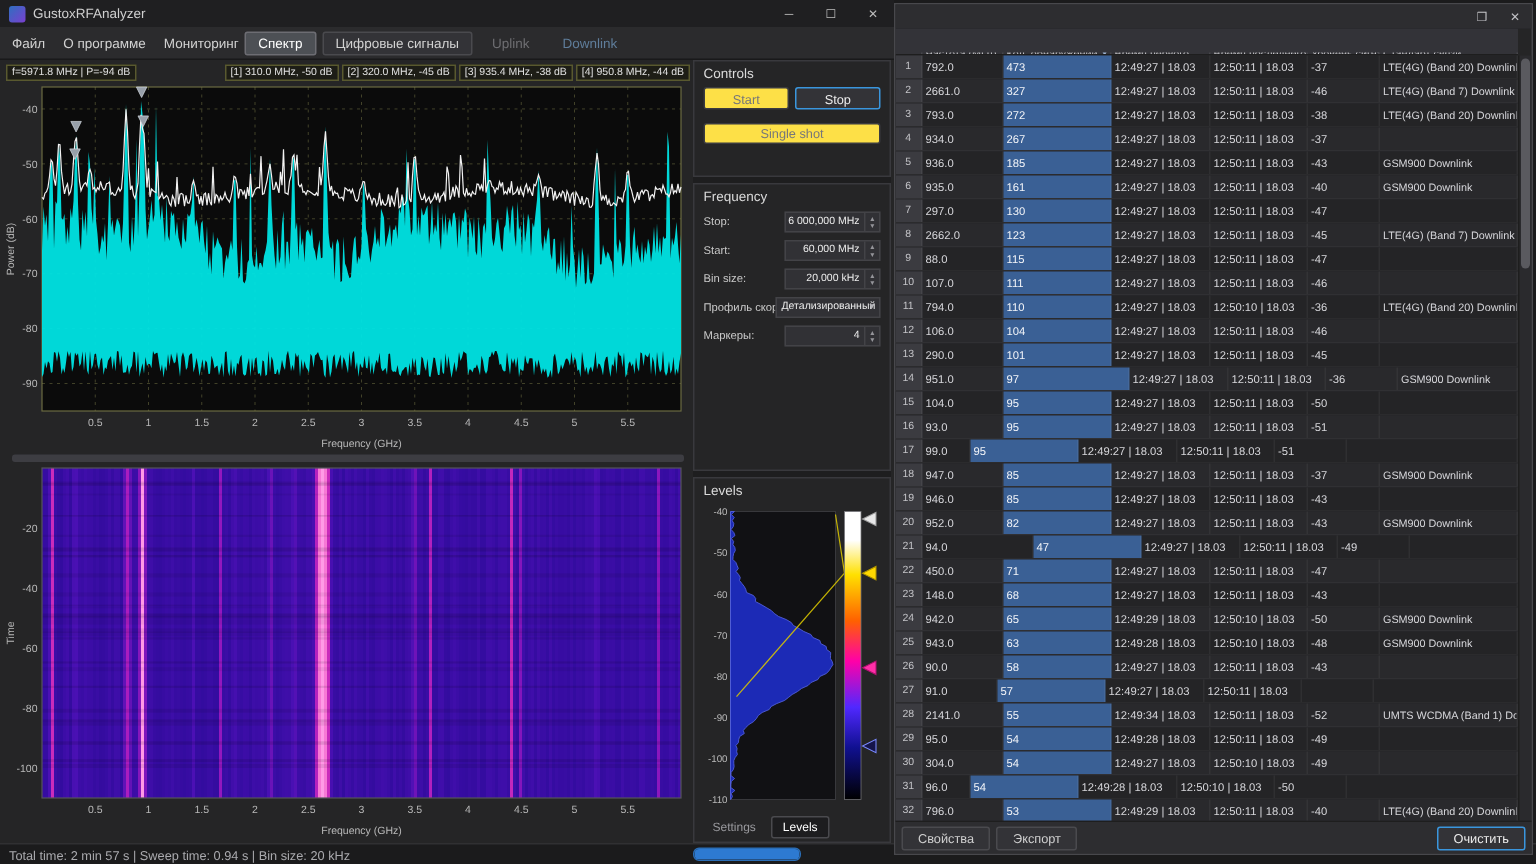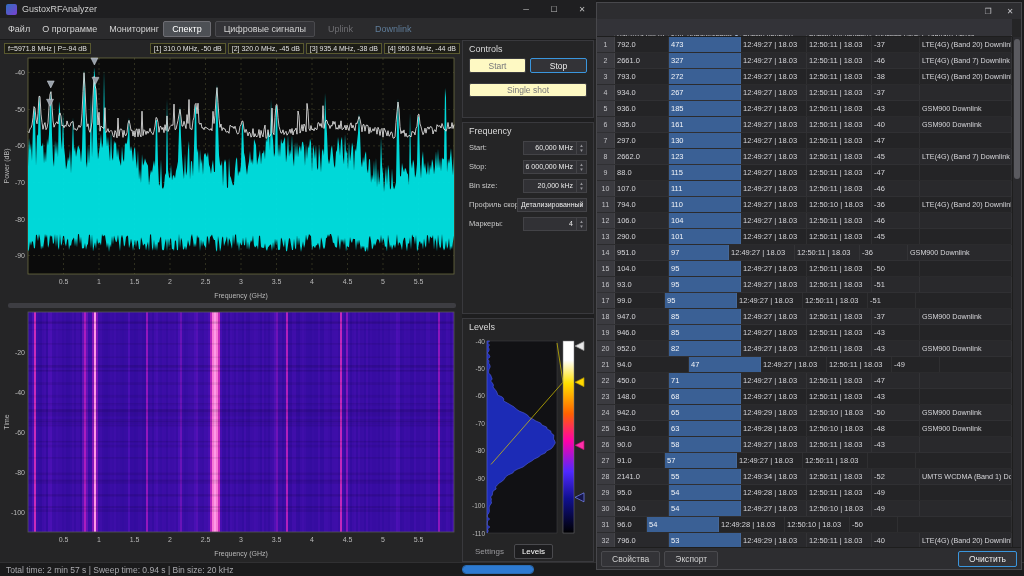--- a/index.html
+++ b/index.html
@@ -31,21 +31,21 @@
 #waterfall-svg{position:absolute;left:2px;top:310px;}
 
 
 .controls-col{position:absolute;left:462px;top:40px;width:132px;height:522px;background:#1e1e1f;}
 .panel{background:#252526;border:1px solid #39393d;margin-bottom:4px;position:relative;overflow:hidden;}
 #panel-controls{height:78px;}
 #panel-frequency{height:192px;}
 #panel-levels{height:244px;margin-bottom:0;}
 .panel-header{font-size:9px;color:#dadada;padding:3px 6px 2px;}
 .btn{font-size:8.5px;color:#d0d0d0;background:#333337;border:1px solid #4a4a4e;border-radius:2px;display:inline-flex;align-items:center;justify-content:center;white-space:nowrap;}
-.btn.disabled{color:#76767a;border-color:#3b3b3f;background:#fef9c3;}
+.btn.disabled{color:#76767a;border-color:#3b3b3f;background:#fde047;}
 .btn.accent{border-color:#3a96dd;color:#ececec;}
 .controls-buttons{display:flex;gap:4px;padding:2px 6px;}
 .controls-buttons .btn{flex:1;height:15px;}
 .single-shot-wrap{padding:4px 6px;}
 .single-shot-wrap .btn{width:100%;height:14px;}
 .field-row{display:flex;align-items:center;padding:0 6px;height:19px;}
 .field-label{font-size:7.5px;color:#c9c9c9;flex:1;white-space:nowrap;overflow:hidden;}
 .field-input{width:64px;height:14px;background:#313135;border:1px solid #434347;color:#ececec;font-size:7px;display:flex;align-items:center;justify-content:flex-end;position:relative;padding:0 13px 0 3px;flex:0 0 auto;white-space:nowrap;}
 .field-input.select{justify-content:flex-start;width:70px;padding-right:11px;}
 .spin{position:absolute;right:0;top:0;bottom:0;width:10px;border-left:1px solid #434347;display:flex;flex-direction:column;align-items:center;justify-content:center;color:#95959a;font-size:4.5px;line-height:5px;}
@@ -439,30 +439,30 @@
         </div>
         <div class="single-shot-wrap">
           <span class="btn disabled">Single shot</span>
         </div>
       </div>
 
       <div class="panel" id="panel-frequency">
         <div class="panel-header">Frequency</div>
         <div id="frequency-fields">
             <div class="field-row">
-              <span class="field-label">Start:</span>
+              <span class="field-label">Stop:</span>
               <div class="field-input">
-                <span>60,000 MHz</span>
+                <span>6 000,000 MHz</span>
                 <span class="spin">▲<br>▼</span>
               </div>
             </div>
             <div class="field-row">
-              <span class="field-label">Stop:</span>
+              <span class="field-label">Start:</span>
               <div class="field-input">
-                <span>6 000,000 MHz</span>
+                <span>60,000 MHz</span>
                 <span class="spin">▲<br>▼</span>
               </div>
             </div>
             <div class="field-row">
               <span class="field-label">Bin size:</span>
               <div class="field-input">
                 <span>20,000 kHz</span>
                 <span class="spin">▲<br>▼</span>
               </div>
             </div>
@@ -675,21 +675,21 @@
             <div class="td freq" style="width: 54px;">290.0</div>
             <div class="td count" style="width: 72px;">101</div>
             <div class="td first" style="width: 66px;">12:49:27 | 18.03</div>
             <div class="td last" style="width: 65px;">12:50:11 | 18.03</div>
             <div class="td level" style="width: 48px;">-45</div>
             <div class="td standard" style="flex: 1 1 0%;"></div>
           </div>
           <div class="trow">
             <div class="td num" style="width: 18px;">14</div>
             <div class="td freq" style="width: 54px;">951.0</div>
-            <div class="td count" style="width: 60px;">97</div>
+            <div class="td count" style="width: 84px;">97</div>
             <div class="td first" style="width: 66px;">12:49:27 | 18.03</div>
             <div class="td last" style="width: 65px;">12:50:11 | 18.03</div>
             <div class="td level" style="width: 48px;">-36</div>
             <div class="td standard" style="flex: 1 1 0%;">GSM900 Downlink</div>
           </div>
           <div class="trow">
             <div class="td num" style="width: 18px;">15</div>
             <div class="td freq" style="width: 54px;">104.0</div>
             <div class="td count" style="width: 72px;">95</div>
             <div class="td first" style="width: 66px;">12:49:27 | 18.03</div>
@@ -701,21 +701,21 @@
             <div class="td num" style="width: 18px;">16</div>
             <div class="td freq" style="width: 54px;">93.0</div>
             <div class="td count" style="width: 72px;">95</div>
             <div class="td first" style="width: 66px;">12:49:27 | 18.03</div>
             <div class="td last" style="width: 65px;">12:50:11 | 18.03</div>
             <div class="td level" style="width: 48px;">-51</div>
             <div class="td standard" style="flex: 1 1 0%;"></div>
           </div>
           <div class="trow">
             <div class="td num" style="width: 18px;">17</div>
-            <div class="td freq" style="width: 50px;">99.0</div>
+            <div class="td freq" style="width: 32px;">99.0</div>
             <div class="td count" style="width: 72px;">95</div>
             <div class="td first" style="width: 66px;">12:49:27 | 18.03</div>
             <div class="td last" style="width: 65px;">12:50:11 | 18.03</div>
             <div class="td level" style="width: 48px;">-51</div>
             <div class="td standard" style="flex: 1 1 0%;"></div>
           </div>
           <div class="trow">
             <div class="td num" style="width: 18px;">18</div>
             <div class="td freq" style="width: 54px;">947.0</div>
             <div class="td count" style="width: 72px;">85</div>

